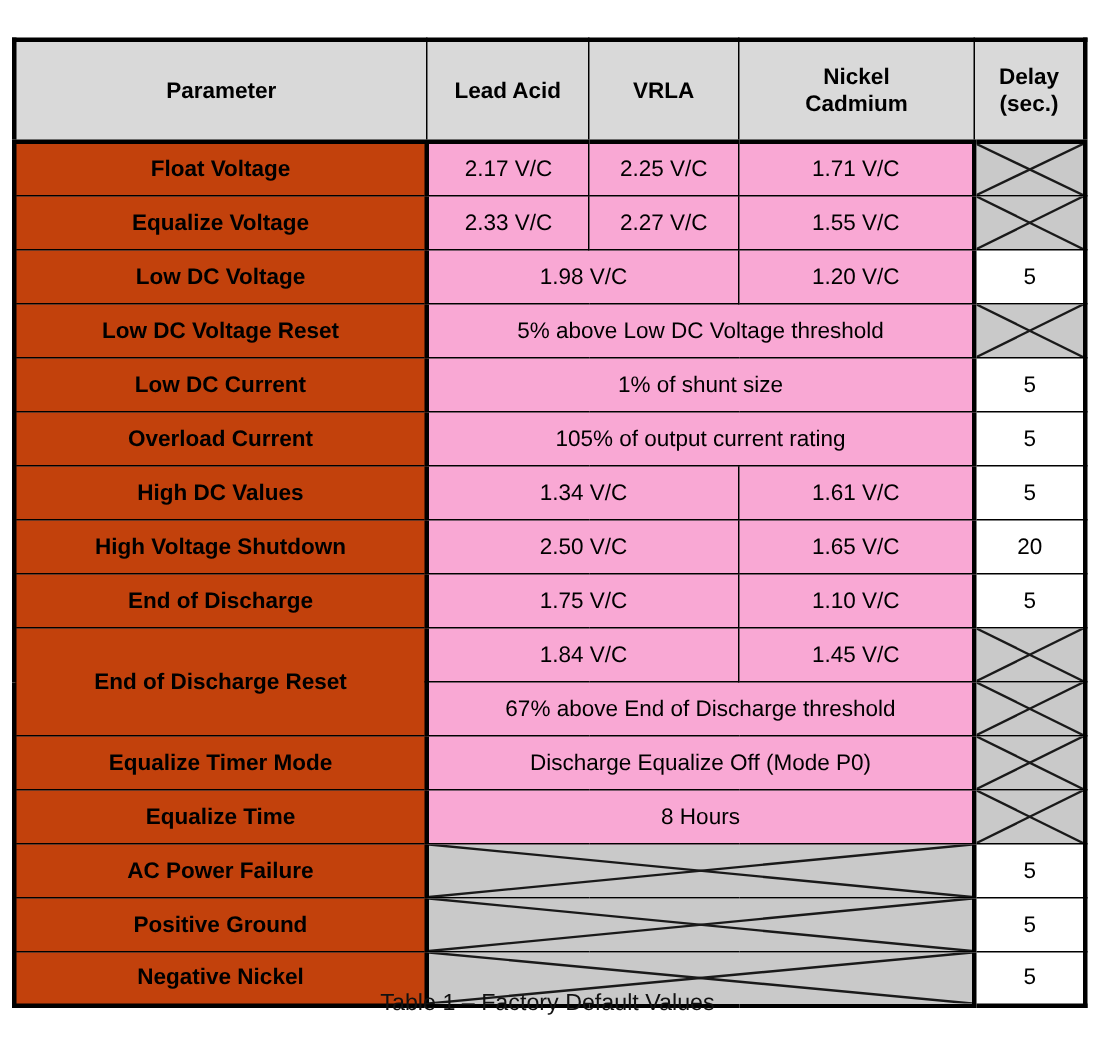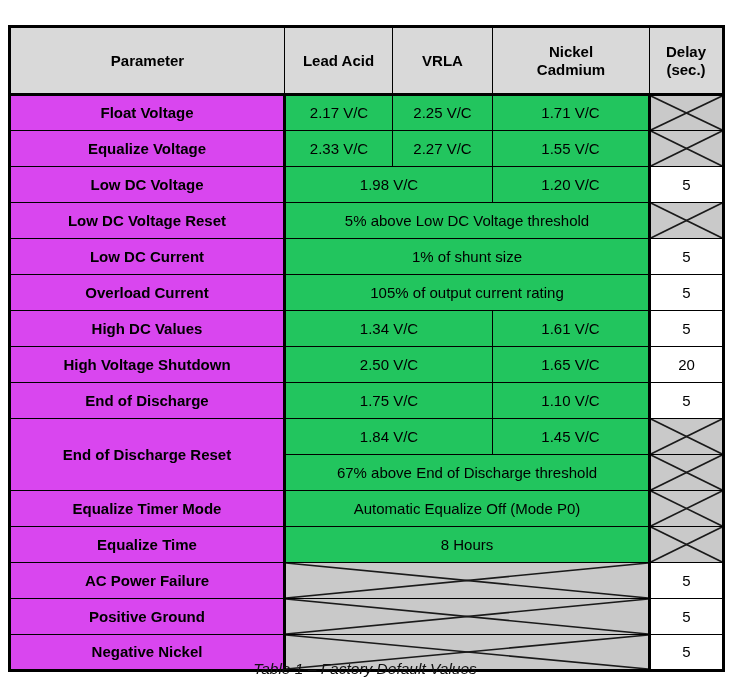--- a/index.html
+++ b/index.html
@@ -49,27 +49,27 @@
     font-weight: bold;
     font-size: 15.5px;
     height: 68px;
     border-bottom: 3px solid #000000 !important;
   }
   .param-cell {
     font-weight: bold;
     font-size: 15.5px;
     height: 36px;
     border-right: 3px solid #000000 !important;
-    background: #d946ef;
+    background: #c2410c;
   }
   .val-cell {
     font-weight: normal;
     font-size: 15.5px;
     height: 36px;
-    background: #22c55e;
+    background: #f9a8d4;
   }
   .delay-cell {
     font-weight: normal;
     font-size: 15.5px;
     height: 36px;
     background: #ffffff;
     border-left: 3px solid #000000 !important;
   }
   
   .xout {
@@ -88,21 +88,20 @@
     stroke-width: 1.6;
     vector-effect: non-scaling-stroke;
   }
 
   #caption {
     position: absolute;
     left: 0;
     top: 660px;
     width: 730px;
     text-align: center;
-    font-style: italic;
     font-size: 15.5px;
     color: #111111;
     font-family: "Liberation Sans", sans-serif;
   }
 </style>
 </head>
 <body>
 
 <div id="table-wrap">
   <table class="factory-defaults">
@@ -224,21 +223,21 @@
         <td class="delay-cell xout">
           <svg class="xsvg" viewBox="0 0 100 100" preserveAspectRatio="none">
               <line x1="0" y1="0" x2="100" y2="100"></line>
               <line x1="100" y1="0" x2="0" y2="100"></line>
             </svg>
         </td>
       </tr>
 
       <tr>
         <td class="param-cell">Equalize Timer Mode</td>
-        <td class="val-cell" colspan="3">Automatic Equalize Off (Mode P0)</td>
+        <td class="val-cell" colspan="3">Discharge Equalize Off (Mode P0)</td>
         <td class="delay-cell xout">
           <svg class="xsvg" viewBox="0 0 100 100" preserveAspectRatio="none">
               <line x1="0" y1="0" x2="100" y2="100"></line>
               <line x1="100" y1="0" x2="0" y2="100"></line>
             </svg>
         </td>
       </tr>
 
       <tr>
         <td class="param-cell">Equalize Time</td>

